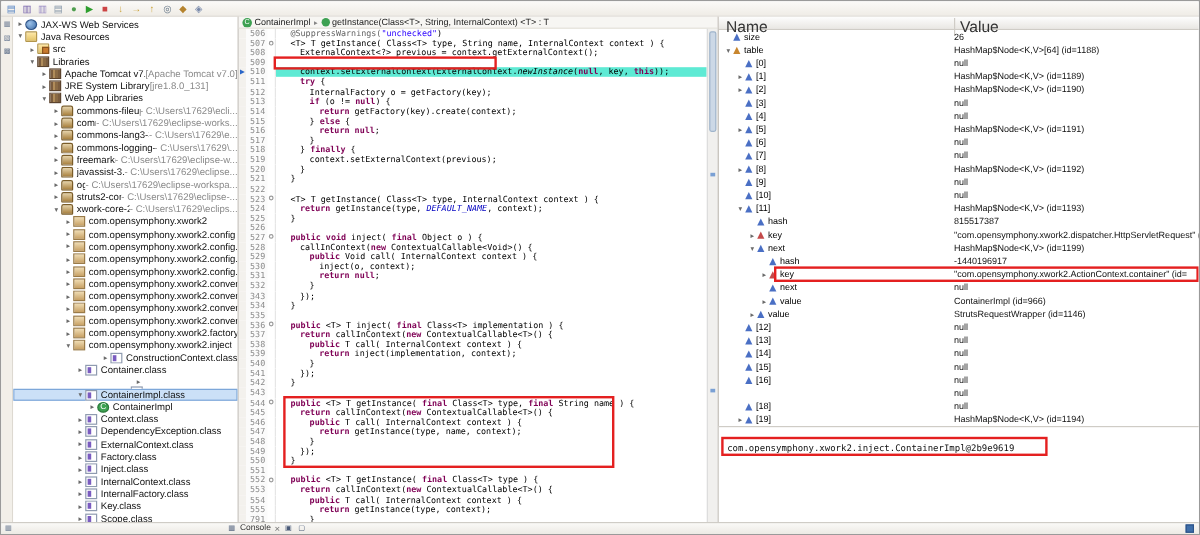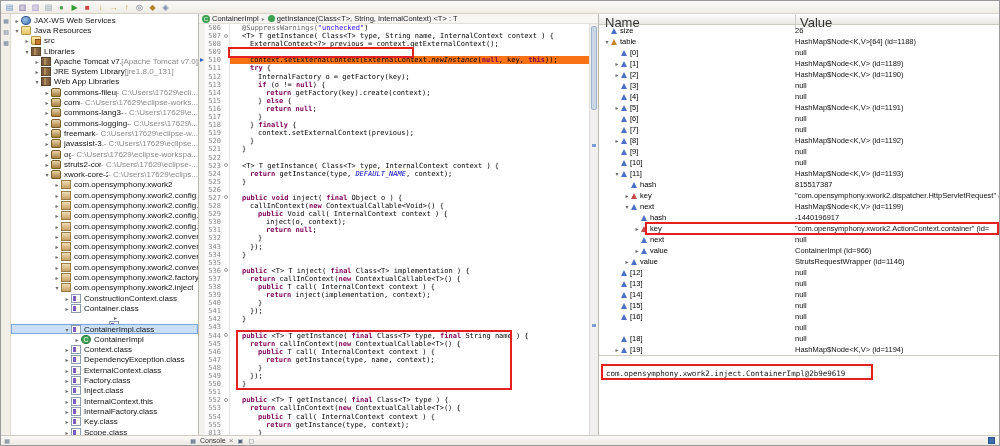--- a/index.html
+++ b/index.html
@@ -57,21 +57,21 @@
   .code { position:absolute; left:0; top:10px; right:9px; bottom:0; overflow:hidden;
           font-family:"DejaVu Sans Mono",monospace; font-size:7px; line-height:8.1px; }
   .code-line { height:8.1px; display:flex; white-space:pre; }
   .g-marker { width:6px; flex:none; background:#f3f1ed; position:relative; }
   .g-arrow { position:absolute; left:1px; top:1.5px; width:0; height:0;
              border-top:2.5px solid transparent; border-bottom:2.5px solid transparent; border-left:4px solid #2a66c8; }
   .g-num { width:18px; flex:none; text-align:right; padding-right:2px; color:#8a8a8a; background:#fbfbfb; }
   .g-fold { width:7px; flex:none; border-right:1px solid #e6e6e6; position:relative; background:#fff;}
   .g-folddot { position:absolute; left:1px; top:1.5px; width:4px; height:4px; border:1px solid #9a9a9a; border-radius:50%; background:#fff; }
   .l-text { flex:1; overflow:hidden; color:#000; }
-  .l-text.selline { background:#f97316; }
+  .l-text.selline { background:#5eead4; }
   .sg-kw { color:#7f0055; font-weight:bold; }
   .sg-str { color:#2a00ff; }
   .sg-ann { color:#646464; }
   .sg-pln { color:#000; }
   .sg-sfld { color:#0000c0; font-style:italic; }
   .sg-smeth { font-style:italic; }
   .anno-box { position:absolute; border:2px solid #e42020; pointer-events:none; }
   .escroll { position:absolute; right:0; top:10px; bottom:0; width:9px; background:#f1f0ee; border-left:1px solid #ddd; }
   .escroll-thumb { position:absolute; left:1px; right:1px; top:2px; height:84px; background:#ccd8e6; border:1px solid #9fb4cb; border-radius:2px; }
   .escroll-mark { position:absolute; left:2px; width:4px; height:3px; background:#7aa0d4; }
@@ -278,21 +278,21 @@
         <div class="tree-row" style="padding-left: 42px;">
           <span class="expander">▸</span>
           <span class="ticon ic-pkg"></span>
           <span class="tlabel">com.opensymphony.xwork2.factory</span>
         </div>
         <div class="tree-row" style="padding-left: 42px;">
           <span class="expander">▾</span>
           <span class="ticon ic-pkg"></span>
           <span class="tlabel">com.opensymphony.xwork2.inject</span>
         </div>
-        <div class="tree-row" style="padding-left: 52px;">
+        <div class="tree-row" style="padding-left: 28px; justify-content: flex-end;">
           <span class="expander">▸</span>
           <span class="ticon ic-classfile"></span>
           <span class="tlabel">ConstructionContext.class</span>
         </div>
         <div class="tree-row" style="padding-left: 52px;">
           <span class="expander">▸</span>
           <span class="ticon ic-classfile"></span>
           <span class="tlabel">Container.class</span>
         </div>
         <div class="tree-row" style="padding-left: 22px; flex-direction: column;">
@@ -331,21 +331,21 @@
           <span class="tlabel">Factory.class</span>
         </div>
         <div class="tree-row" style="padding-left: 52px;">
           <span class="expander">▸</span>
           <span class="ticon ic-classfile"></span>
           <span class="tlabel">Inject.class</span>
         </div>
         <div class="tree-row" style="padding-left: 52px;">
           <span class="expander">▸</span>
           <span class="ticon ic-classfile"></span>
-          <span class="tlabel">InternalContext.this</span>
+          <span class="tlabel">InternalContext.class</span>
         </div>
         <div class="tree-row" style="padding-left: 52px;">
           <span class="expander">▸</span>
           <span class="ticon ic-classfile"></span>
           <span class="tlabel">InternalFactory.class</span>
         </div>
         <div class="tree-row" style="padding-left: 52px;">
           <span class="expander">▸</span>
           <span class="ticon ic-classfile"></span>
           <span class="tlabel">Key.class</span>
@@ -414,21 +414,21 @@
         <div class="code-line"><span class="g-marker"></span><span class="g-num">546</span><span class="g-fold"></span><span class="l-text" style="padding-left: 28px;"><span class="sg-kw">public</span><span class="sg-pln"> T call( InternalContext context ) {</span></span></div>
         <div class="code-line"><span class="g-marker"></span><span class="g-num">547</span><span class="g-fold"></span><span class="l-text" style="padding-left: 36px;"><span class="sg-kw">return</span><span class="sg-pln"> getInstance(type, name, context);</span></span></div>
         <div class="code-line"><span class="g-marker"></span><span class="g-num">548</span><span class="g-fold"></span><span class="l-text" style="padding-left: 28px;"><span class="sg-pln">}</span></span></div>
         <div class="code-line"><span class="g-marker"></span><span class="g-num">549</span><span class="g-fold"></span><span class="l-text" style="padding-left: 20px;"><span class="sg-pln">});</span></span></div>
         <div class="code-line"><span class="g-marker"></span><span class="g-num">550</span><span class="g-fold"></span><span class="l-text" style="padding-left: 12px;"><span class="sg-pln">}</span></span></div>
         <div class="code-line"><span class="g-marker"></span><span class="g-num">551</span><span class="g-fold"></span><span class="l-text" style="padding-left: 4px;"></span></div>
         <div class="code-line"><span class="g-marker"></span><span class="g-num">552</span><span class="g-fold"><span class="g-folddot"></span></span><span class="l-text" style="padding-left: 12px;"><span class="sg-kw">public</span><span class="sg-pln"> &lt;T&gt; T getInstance( </span><span class="sg-kw">final</span><span class="sg-pln"> Class&lt;T&gt; type ) {</span></span></div>
         <div class="code-line"><span class="g-marker"></span><span class="g-num">553</span><span class="g-fold"></span><span class="l-text" style="padding-left: 20px;"><span class="sg-kw">return</span><span class="sg-pln"> callInContext(</span><span class="sg-kw">new</span><span class="sg-pln"> ContextualCallable&lt;T&gt;() {</span></span></div>
         <div class="code-line"><span class="g-marker"></span><span class="g-num">554</span><span class="g-fold"></span><span class="l-text" style="padding-left: 28px;"><span class="sg-kw">public</span><span class="sg-pln"> T call( InternalContext context ) {</span></span></div>
         <div class="code-line"><span class="g-marker"></span><span class="g-num">555</span><span class="g-fold"></span><span class="l-text" style="padding-left: 36px;"><span class="sg-kw">return</span><span class="sg-pln"> getInstance(type, context);</span></span></div>
-        <div class="code-line"><span class="g-marker"></span><span class="g-num">813</span><span class="g-fold"></span><span class="l-text" style="padding-left: 28px;"><span class="sg-pln">}</span></span></div>
+        <div class="code-line"><span class="g-marker"></span><span class="g-num">791</span><span class="g-fold"></span><span class="l-text" style="padding-left: 28px;"><span class="sg-pln">}</span></span></div>
         <div class="anno-box" style="top: 22.8px; height: 11.1px; left: 29px; width: 186px;"></div>
         <div class="anno-box" style="top: 306.3px; height: 59.7px; left: 37px; width: 276px;"></div>
       </div>
     <div class="escroll">
       <div class="escroll-thumb"></div>
       <div class="escroll-mark" style="top:120px;"></div>
       <div class="escroll-mark" style="top:300px;"></div>
     </div>
   </div>
 

